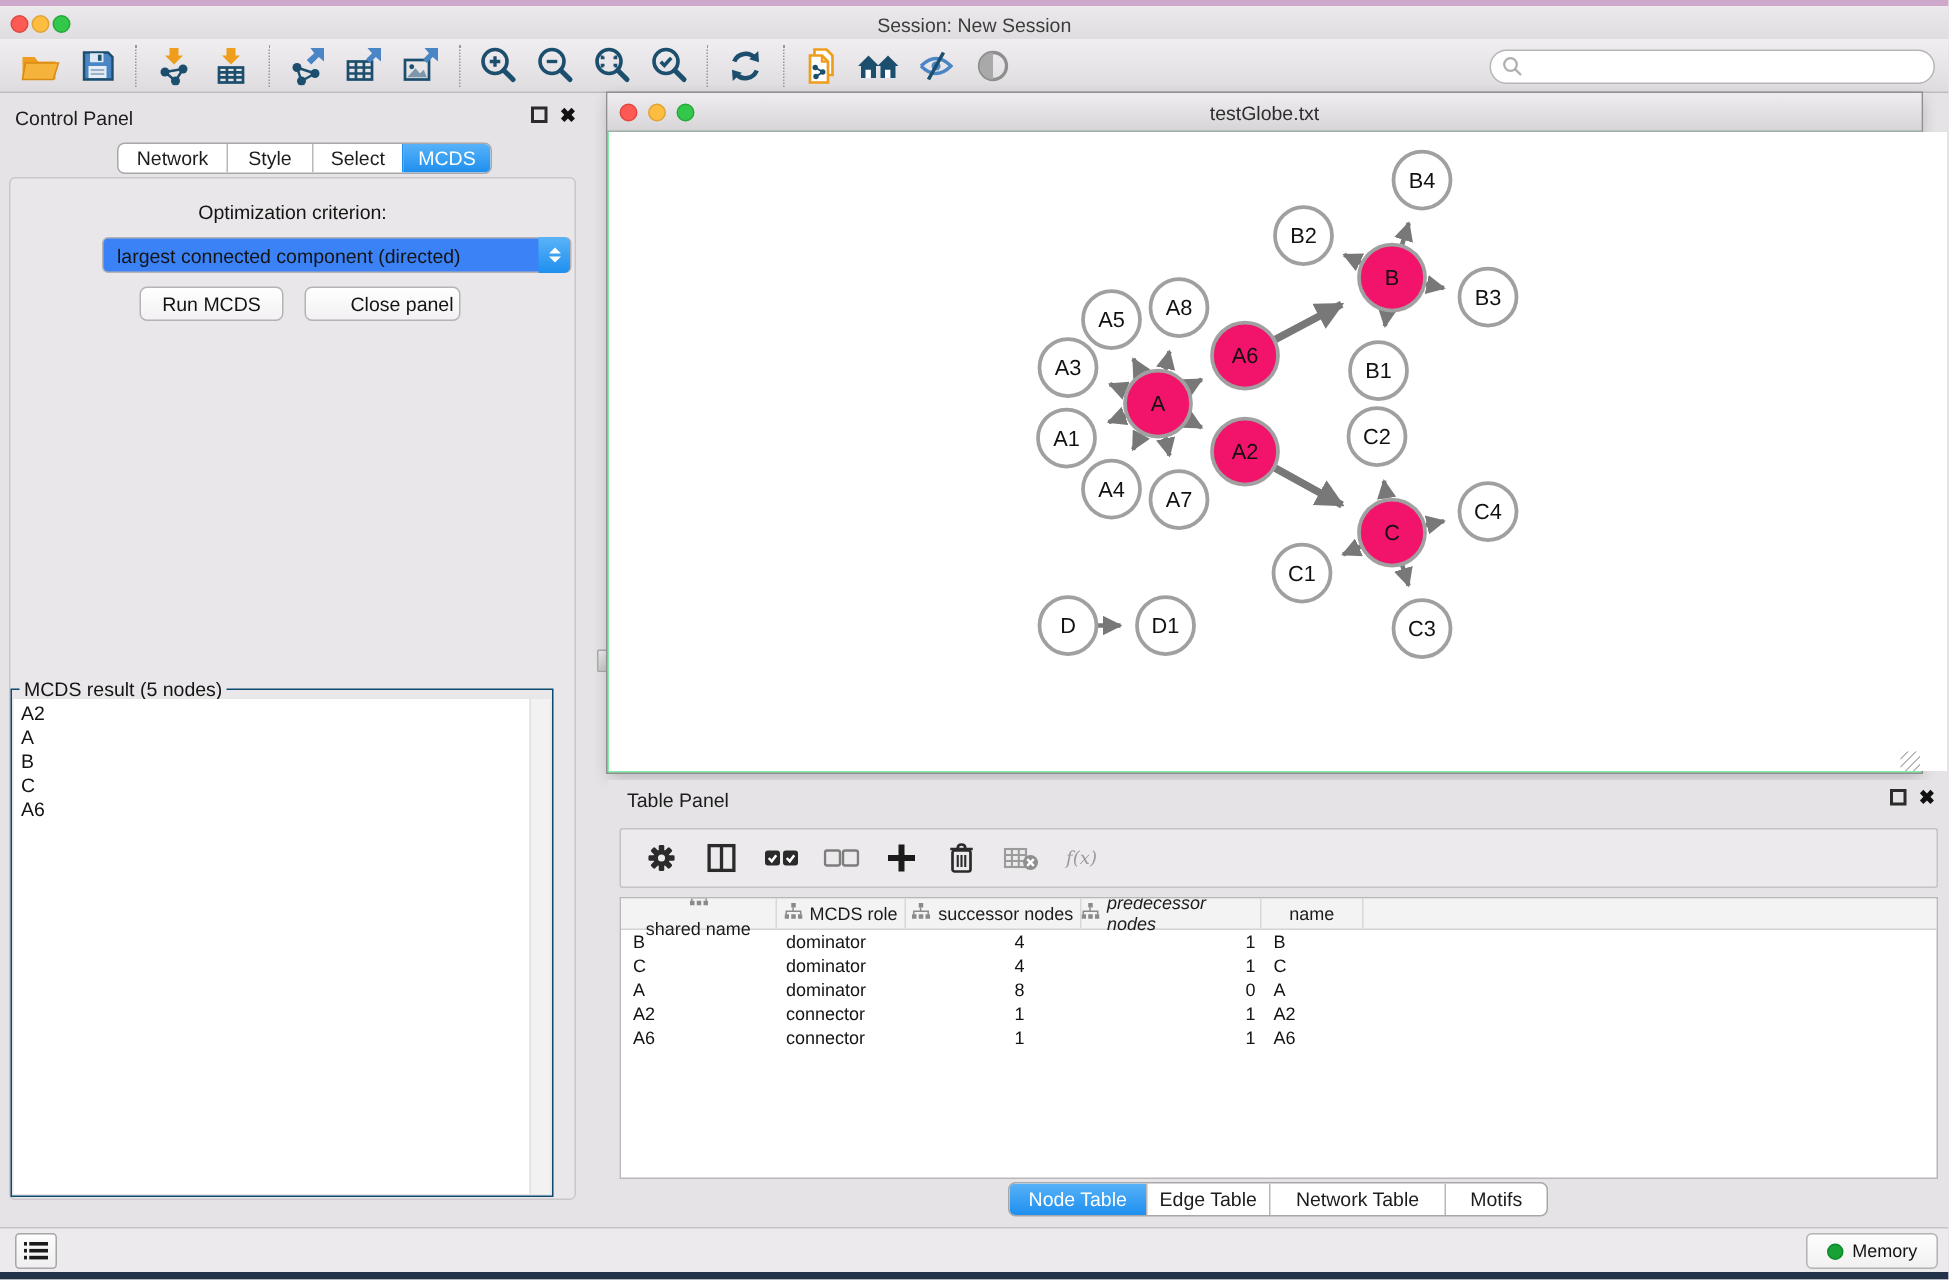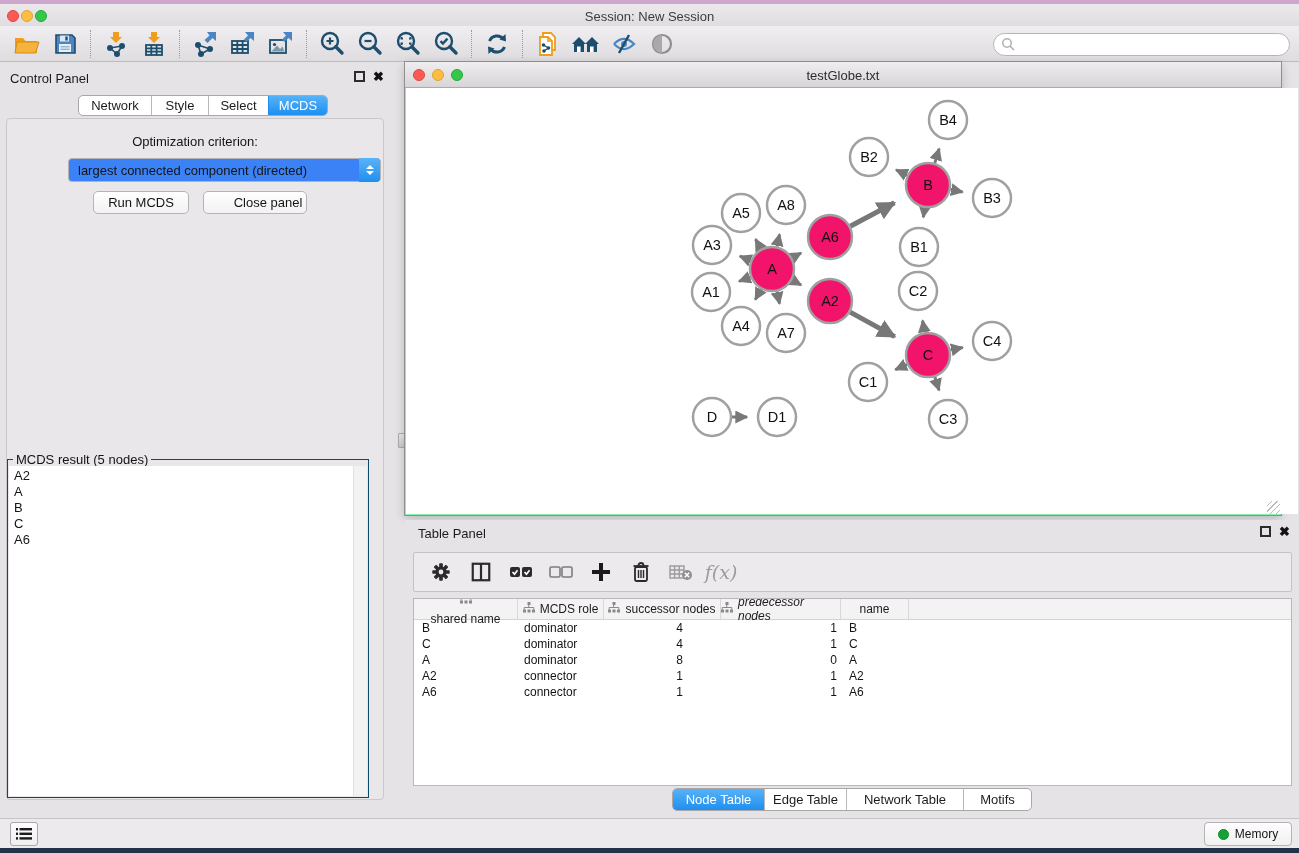--- a/index.html
+++ b/index.html
@@ -84,21 +84,21 @@
   .resize-grip { position:absolute; right:1px; bottom:1px; width:13px; height:13px;
                  background:repeating-linear-gradient(135deg, transparent 0 3px, #B8B8B8 3px 4px); }
 
   
   .table-panel { position:absolute; left:405px; top:520px; width:894px; height:298px; background:#E5E3E5; }
   .tp-header { position:absolute; top:6px; left:13px; font-size:13px; color:#1c1c1c; }
   .tp-toolbar { position:absolute; left:8px; top:32px; width:879px; height:40px;
                 background:#ECEAEC; border:1px solid #C4C2C4; border-radius:2px;
                 display:flex; align-items:center; padding-left:14px; gap:14px; }
   .tt-icon { width:26px; height:26px; display:flex; align-items:center; justify-content:center; }
-  .fx-label { font-size:19px; font-style:italic; font-family:"DejaVu Serif", serif; color:#9b9b9b; }
+  .fx-label { font-size:12px; font-style:italic; font-family:"DejaVu Serif", serif; color:#9b9b9b; }
 
   .tp-table { position:absolute; left:8px; top:78px; width:879px; height:188px; background:#fff;
               border:1px solid #B9B7B9; overflow:hidden; }
   .tbl-header { display:flex; height:21px; background:#F4F3F4; border-bottom:1px solid #D4D4D4;
                 font-size:12px; color:#1c1c1c; }
   .th-cell { display:flex; align-items:center; justify-content:center; gap:5px;
              border-right:1px solid #D8D8D8; height:100%; }
   .tbl-row { display:flex; height:16px; font-size:12px; color:#141414; align-items:center; }
   .td-cell { height:100%; display:flex; align-items:center; }
 

